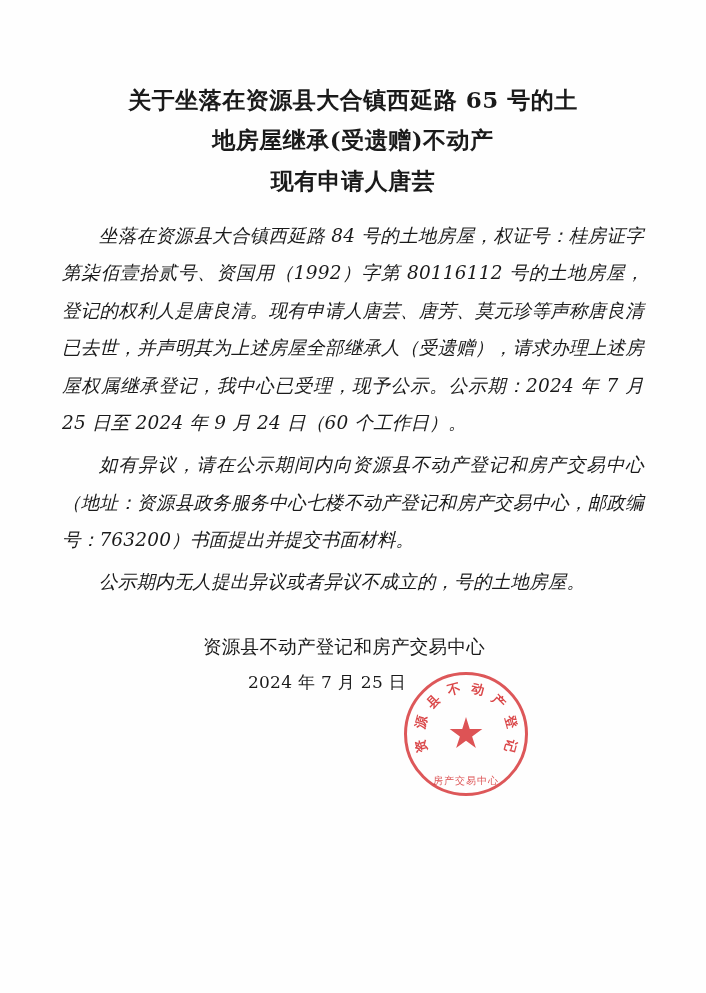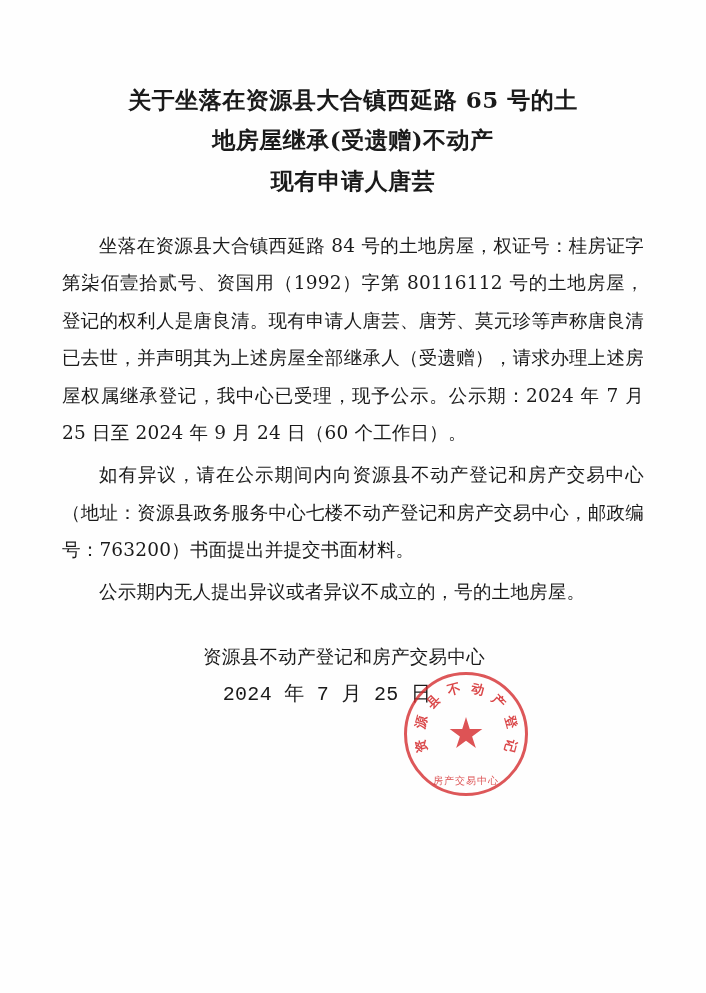--- a/index.html
+++ b/index.html
@@ -29,21 +29,22 @@
     font-weight: bold;
     line-height: 1.75;
     letter-spacing: 0.5px;
     margin: 10px 0 0 0;
     padding: 0 6px;
   }
   .doc-title .tline {
     display: block;
   }
   .body-block {
-    margin-top: 26px;
+    margin-top: 16px;
+    font-style: italic;
   }
   .para {
     font-size: 18.5px;
     line-height: 2.03;
     text-align: justify;
     text-justify: inter-ideograph;
     text-indent: 2em;
     margin: 0 0 4px 0;
     letter-spacing: 0.2px;
   }
@@ -52,25 +53,24 @@
     text-align: center;
     position: relative;
     padding-right: 18px;
   }
   .sign-line {
     font-size: 18.5px;
     line-height: 2.0;
     letter-spacing: 0.3px;
   }
   .sign-date {
-    font-size: 20px;
+    font-size: 17px;
     line-height: 2.0;
     padding-right: 34px;
     letter-spacing: 0.3px;
-    font-family: Liberation Mono, monospace;
   }
   .contact {
     margin-top: 18px;
   }
   .contact .para {
     text-indent: 1em;
   }
   
   .seal {
     position: absolute;

